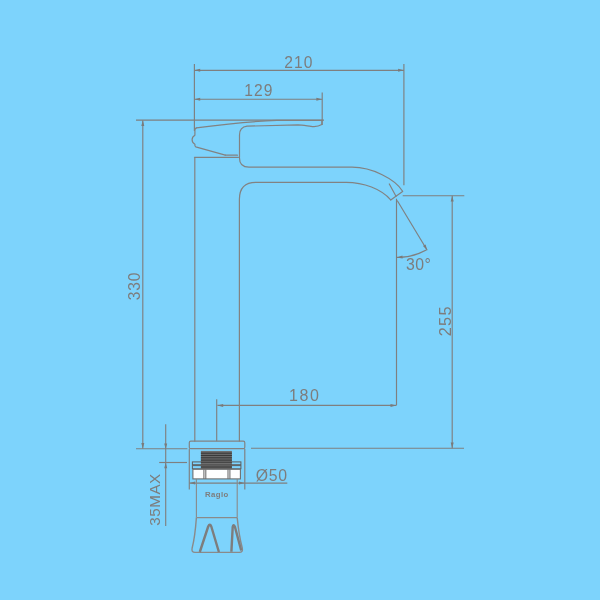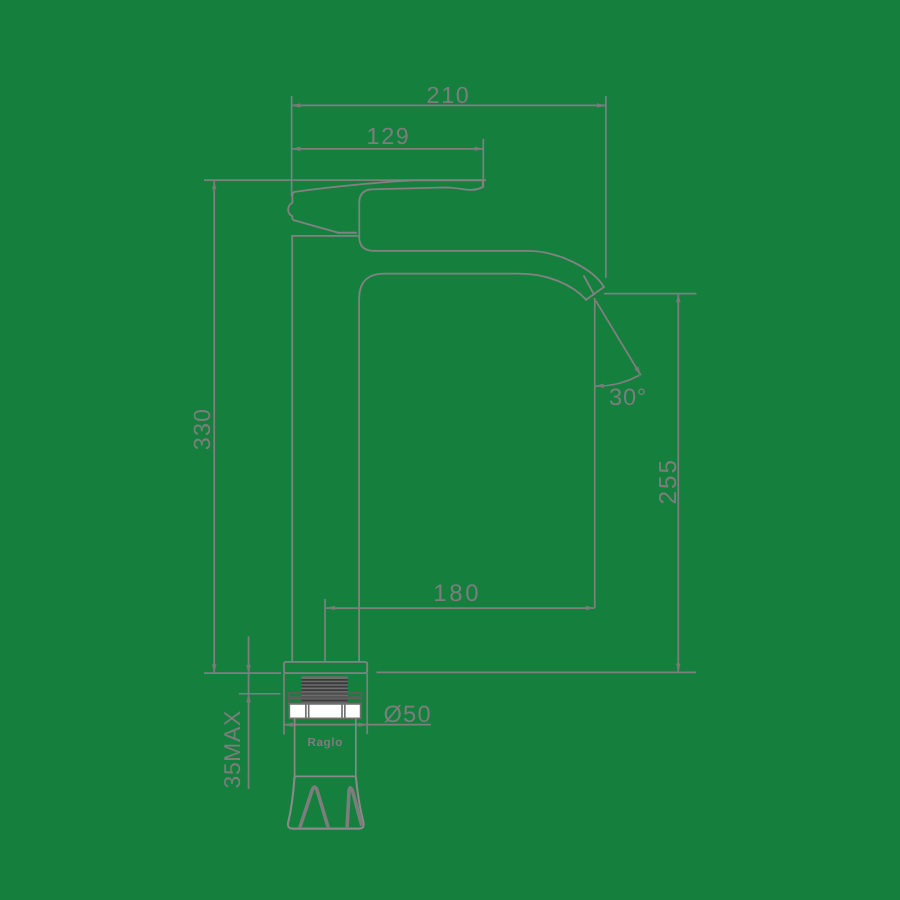--- a/index.html
+++ b/index.html
@@ -1,16 +1,16 @@
 <!DOCTYPE html>
 <html><head>
 <meta charset="utf-8">
 <style>
   html,body{margin:0;padding:0;background:#ffffff;}
-  #page{width:600px;height:600px;position:relative;background:#15803d;overflow:hidden;}
+  #page{width:600px;height:600px;position:relative;background:#7dd3fc;overflow:hidden;}
   svg{position:absolute;top:0;left:0;}
   text{font-family:"Liberation Sans",sans-serif;fill:#7d7d7d;}
 </style>
 </head>
 <body>
 <div id="page">
 <svg width="600" height="600" viewBox="0 0 600 600">
   <g stroke="#7f7f7f" stroke-width="1.15" fill="none">
 
     <g>

